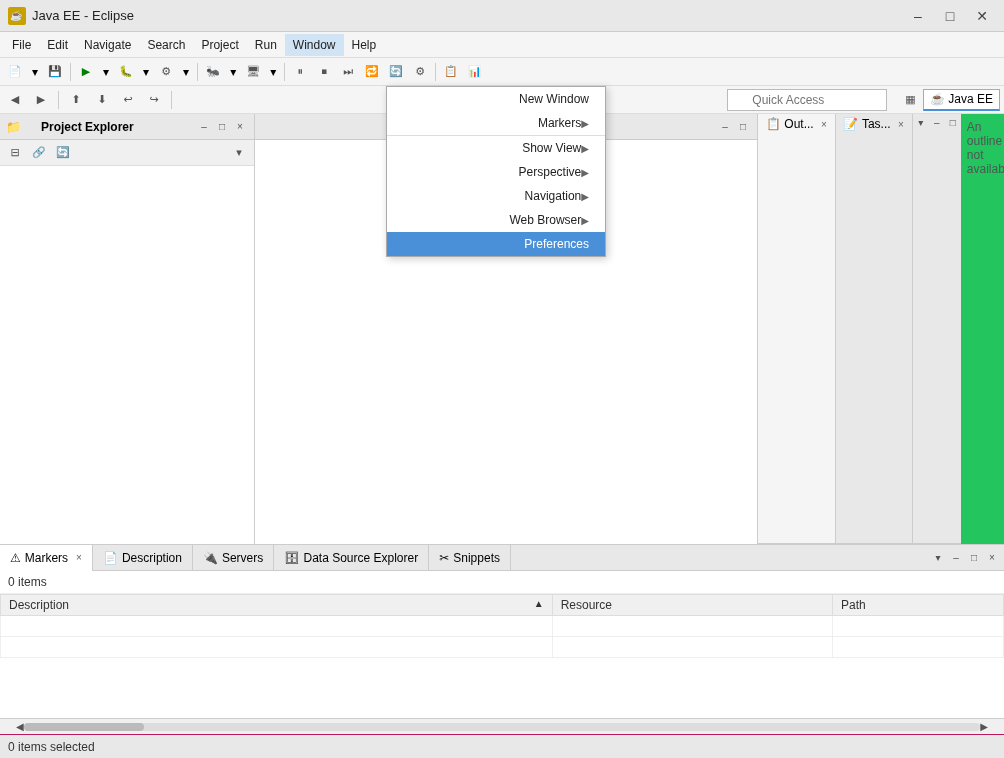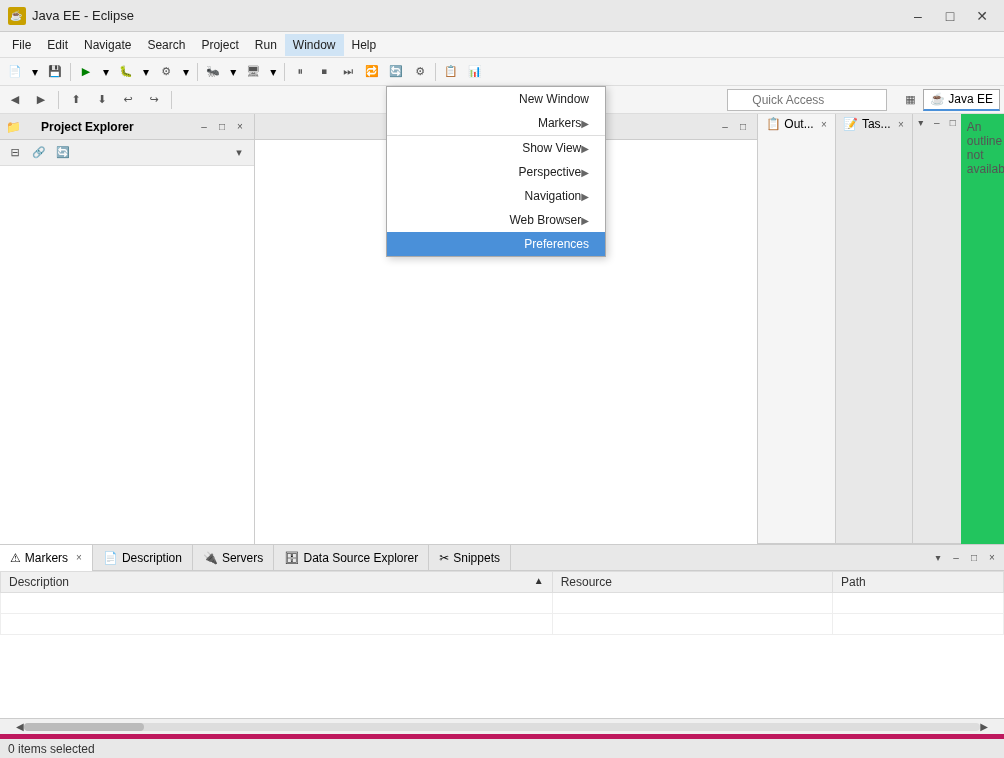--- a/index.html
+++ b/index.html
@@ -330,21 +330,21 @@
     .scroll-arrow {
       font-size: 10px;
       color: #555;
       cursor: pointer;
     }
 
     
     .status-bar {
       height: 24px;
       background: #e8e8e8;
-      border-top: 5px solid #be185d;
+      border-top: 1px solid #be185d;
       display: flex;
       align-items: center;
       padding: 0 8px;
       font-size: 12px;
       color: #333;
     }
     .dropdown-menu {
       position: absolute;
       background: white;
       border: 1px solid #aaa;
@@ -534,20 +534,21 @@
       <span>Snippets</span>
     </div>
     <div class="bottom-tab-controls">
       <button class="panel-ctrl-btn">▾</button>
       <button class="panel-ctrl-btn">–</button>
       <button class="panel-ctrl-btn">□</button>
       <button class="panel-ctrl-btn">×</button>
     </div>
   </div>
   <div class="bottom-content">
+    <div class="items-count">0 items</div>
     <table class="bottom-table">
       <thead>
         <tr>
           <th style="width:55%;">
             <span>Description</span>
             <span style="float:right; font-size:10px;">▲</span>
           </th>
           <th>
             <span>Resource</span>
           </th>

